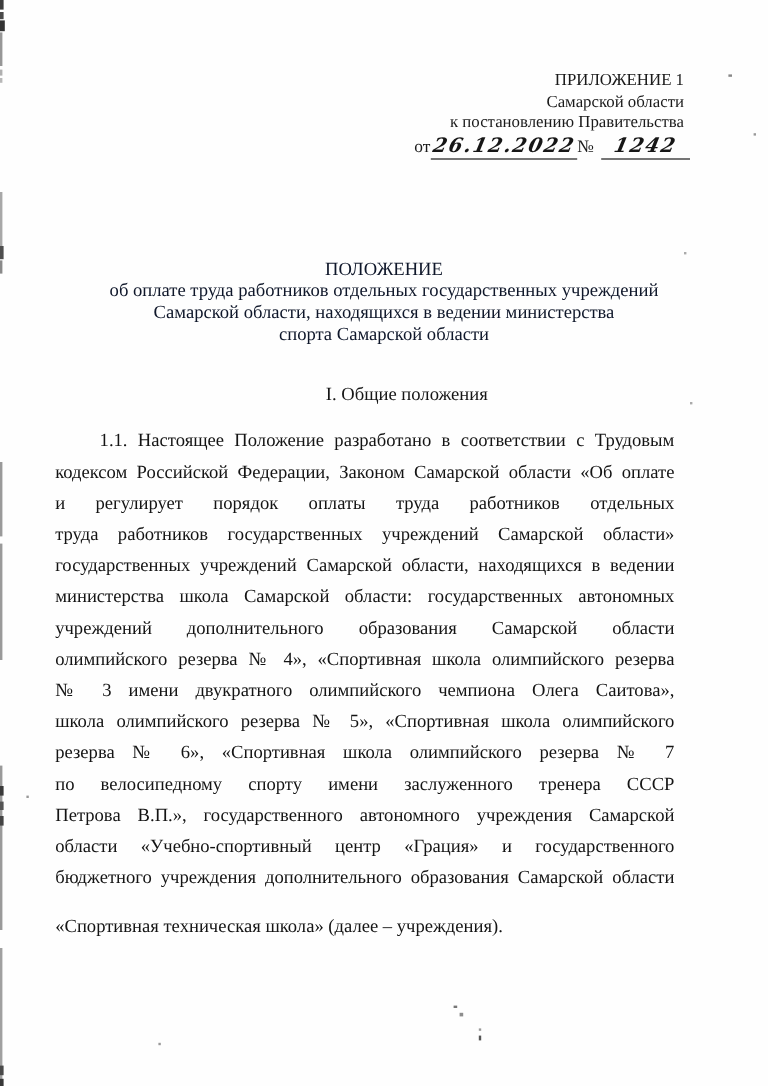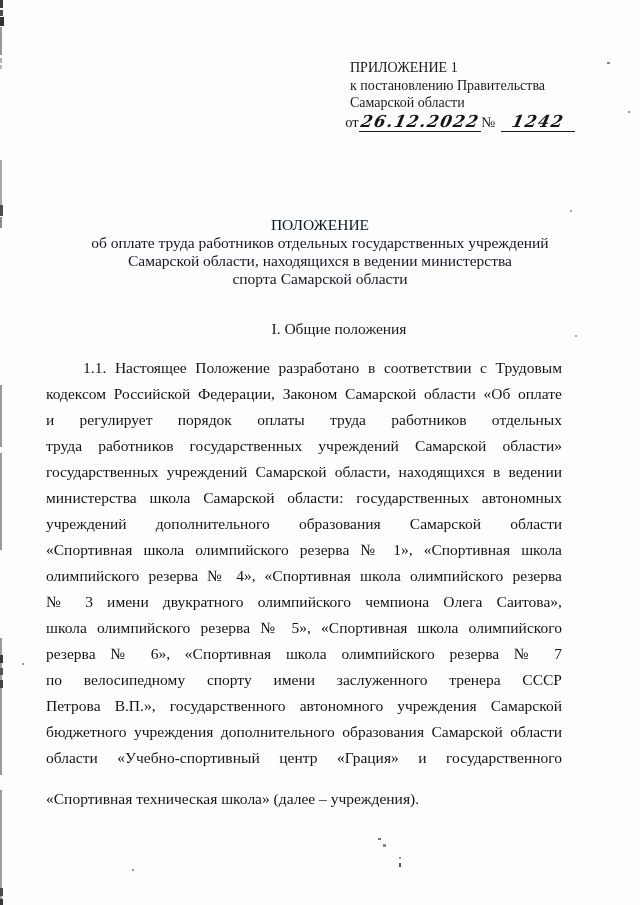--- a/index.html
+++ b/index.html
@@ -12,21 +12,21 @@
     color: #1a1a1a;
     overflow: hidden;
   }
 
   
   .header-block {
     position: absolute;
     top: 59px;
     left: 350px;
     width: 220px;
-    text-align: left;
+    text-align: right;
     font-size: 14px;
     line-height: 17.5px;
     white-space: nowrap;
   }
   .date-line {
     display: flex;
     justify-content: center;
     align-items: flex-end;
     margin-top: 1px;
     font-size: 14.5px;
@@ -89,22 +89,22 @@
   
   .artifact { position: absolute; }
 </style>
 </head>
 <body>
 
 <div class="page">
 
   <div class="header-block">
     <div>ПРИЛОЖЕНИЕ 1</div>
+    <div>Самарской области</div>
     <div>к постановлению Правительства</div>
-    <div>Самарской области</div>
     <div class="date-line">
       <span>от</span>
         <span class="uline"><span class="hw">26.12.2022</span></span>
         <span>№</span>
         <span class="uline num"><span class="hw">1242</span></span>
     </div>
   </div>
 
   <div class="title-block">
     <div>ПОЛОЖЕНИЕ</div>
@@ -116,29 +116,28 @@
   <div class="section-heading">I. Общие положения</div>
 
   <div class="body-block">
     <div class="line indent">1.1. Настоящее Положение разработано в соответствии с Трудовым</div>
     <div class="line">кодексом Российской Федерации, Законом Самарской области «Об оплате</div>
     <div class="line">и регулирует порядок оплаты труда работников отдельных</div>
     <div class="line">труда работников государственных учреждений Самарской области»</div>
     <div class="line">государственных учреждений Самарской области, находящихся в ведении</div>
     <div class="line">министерства школа Самарской области: государственных автономных</div>
     <div class="line">учреждений дополнительного образования Самарской области</div>
-    <div class="line">«Спортивная школа олимпийского резерва № 1», «Спортивная школа</div>
     <div class="line">олимпийского резерва № 4», «Спортивная школа олимпийского резерва</div>
     <div class="line">№ 3 имени двукратного олимпийского чемпиона Олега Саитова»,</div>
     <div class="line">школа олимпийского резерва № 5», «Спортивная школа олимпийского</div>
     <div class="line">резерва № 6», «Спортивная школа олимпийского резерва № 7</div>
     <div class="line">по велосипедному спорту имени заслуженного тренера СССР</div>
     <div class="line">Петрова В.П.», государственного автономного учреждения Самарской</div>
+    <div class="line">области «Учебно-спортивный центр «Грация» и государственного</div>
     <div class="line">бюджетного учреждения дополнительного образования Самарской области</div>
-    <div class="line">области «Учебно-спортивный центр «Грация» и государственного</div>
     <div class="line last">«Спортивная техническая школа» (далее – учреждения).</div>
   </div>
 
   <div class="artifact" style="left:0;top:0;width:3px;height:8px;background:#3d3d3d;"></div>
   <div class="artifact" style="left:0;top:10px;width:3px;height:6px;background:#4a4a4a;"></div>
   <div class="artifact" style="left:0;top:17px;width:4px;height:9px;background:#333;"></div>
   <div class="artifact" style="left:0;top:27px;width:2px;height:28px;background:#979797;"></div>
   <div class="artifact" style="left:0;top:58px;width:2px;height:5px;background:#b0b0b0;"></div>
   <div class="artifact" style="left:0;top:65px;width:2px;height:4px;background:#b8b8b8;"></div>
   <div class="artifact" style="left:0;top:160px;width:2px;height:45px;background:#a8a8a8;"></div>

